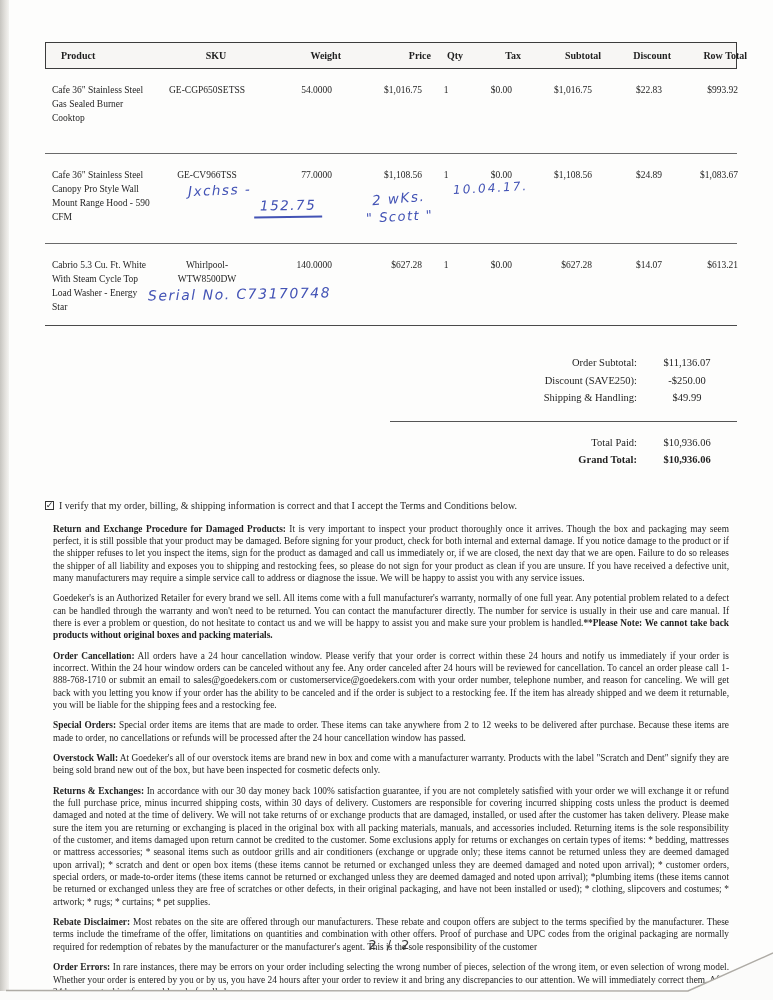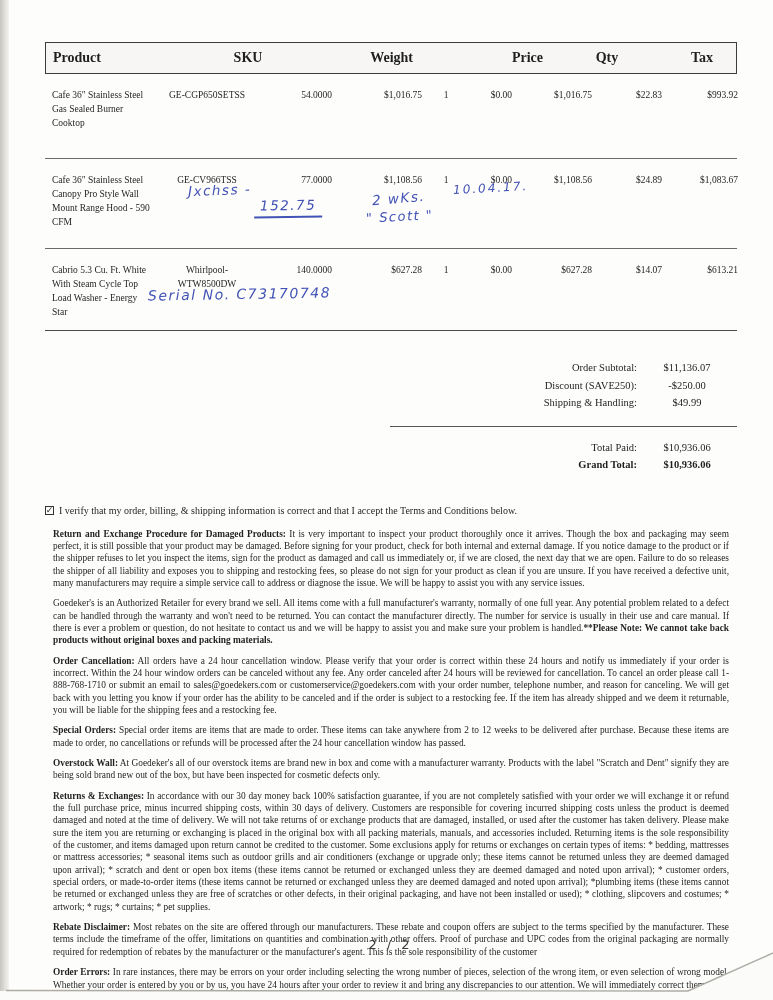--- a/index.html
+++ b/index.html
@@ -22,22 +22,22 @@
   
   .doc { position:absolute; left:45px; top:42px; width:692px; }
   .grid-row {
     display:grid;
     grid-template-columns:108px 100px 78px 90px 42px 48px 80px 70px 76px;
     column-gap:0;
   }
   .thead {
     border:1px solid #3c3c3c;
     background:#f7f6f4;
-    padding:7px 4px 7px 4px;
-    font-weight:bold; font-size:14px;gap:40px;
+    padding:7px 4px 7px 12px;
+    font-weight:bold; font-size:10px;
   }
   .thead > div { padding:0 3px; }
   .cell-left   { text-align:left; }
   .cell-center { text-align:center; }
   .cell-right  { text-align:right; }
   .trow {
     font-size:9.5px; line-height:14px;
     padding:14px 4px 6px 4px;
     border-bottom:1px solid #6a6a6a;
     position:relative;
@@ -107,21 +107,21 @@
 
   <div>
     <div class="grid-row thead">
       <div class="cell-left">Product</div>
       <div class="cell-center">SKU</div>
       <div class="cell-right">Weight</div>
       <div class="cell-right">Price</div>
       <div class="cell-center">Qty</div>
       <div class="cell-right">Tax</div>
       <div class="cell-right">Subtotal</div>
-      <div class="cell-right">Customers</div>
+      <div class="cell-right">Discount</div>
       <div class="cell-right">Row Total</div>
     </div>
 
     <div class="grid-row trow row1">
       <div class="cell-left">Cafe 36" Stainless Steel Gas Sealed Burner Cooktop</div>
       <div class="cell-center">GE-CGP650SETSS</div>
       <div class="cell-right">54.0000</div>
       <div class="cell-right">$1,016.75</div>
       <div class="cell-center">1</div>
       <div class="cell-right">$0.00</div>

